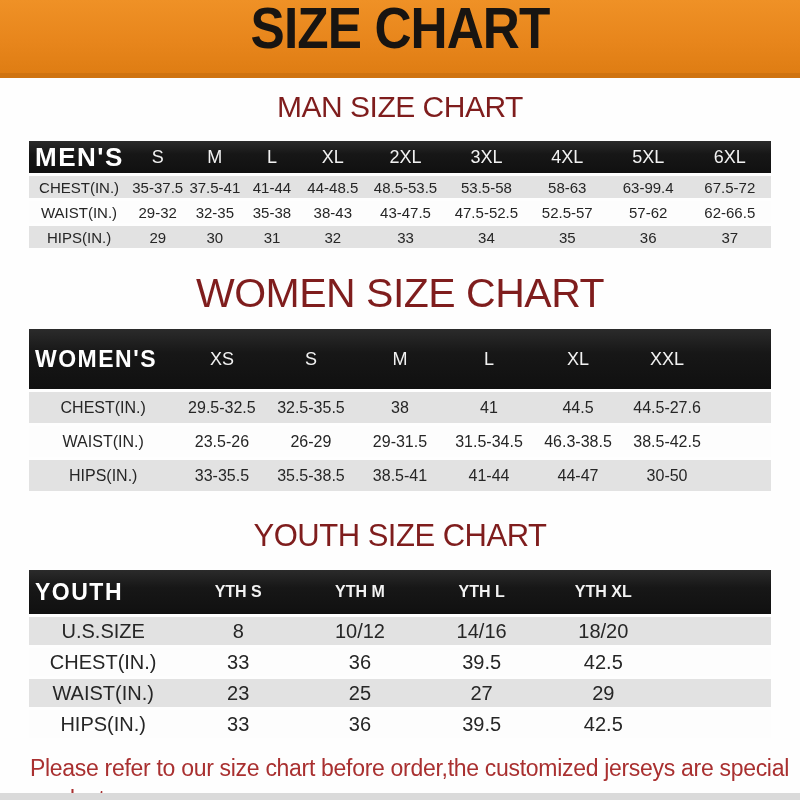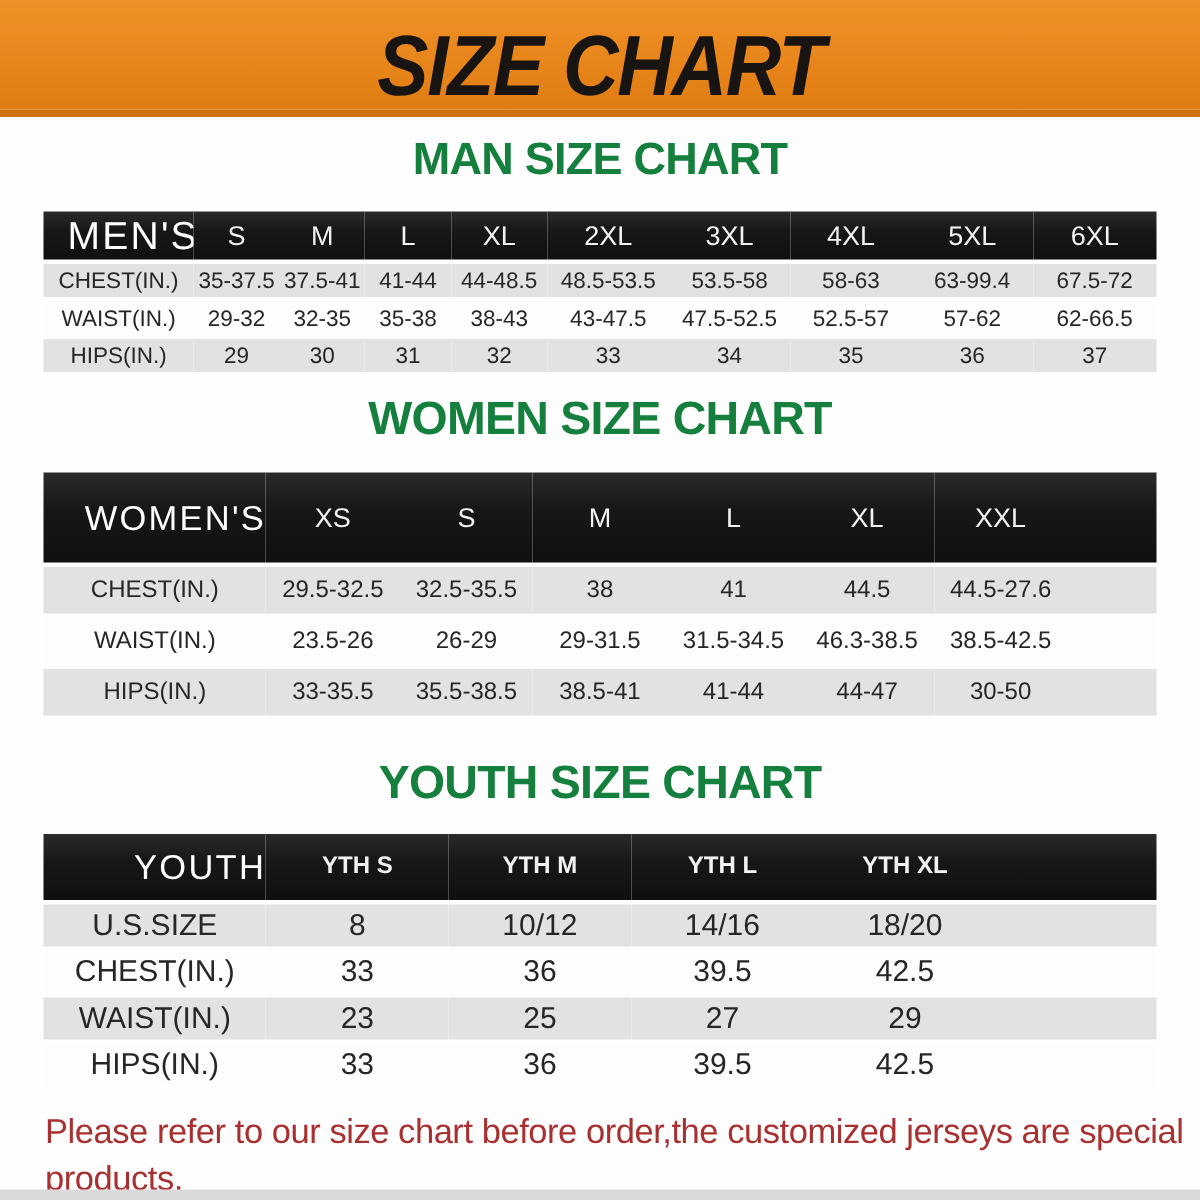--- a/index.html
+++ b/index.html
@@ -6,50 +6,50 @@
   body{
     width:800px;height:800px;position:relative;overflow:hidden;
     background:#FEFEFE;
     font-family:"Liberation Sans","DejaVu Sans",sans-serif;
   }
   
   .banner{
     height:73px;
     background:linear-gradient(180deg,#EF9126 0%,#E8861C 55%,#DF7D13 100%);
     border-bottom:5px solid #CF7310;
-    display:flex;align-items:flex-end;justify-content:center;font-style:italic;
+    display:flex;align-items:flex-start;justify-content:center;
   }
   .banner-title{
     font-size:57px;font-weight:800;color:#181411;line-height:1;
     letter-spacing:-1px;display:inline-block;transform:scaleX(.9);
     white-space:nowrap;
   }
   
   .section-heading{
-    text-align:center;font-weight:700;color:#15803d;
+    text-align:center;font-weight:400;color:#7f1d1d;
     letter-spacing:-.5px;margin:0;transform-origin:center;
   }
   .h-man{font-size:30px;line-height:34px;margin:12px 0 14px;}
-  .h-women{font-size:31px;line-height:36px;margin:10px 0 15px;}
+  .h-women{font-size:41px;line-height:36px;margin:24px 0 15px;}
   .h-youth{font-size:31px;line-height:36px;margin:24px 0 13px;}
   
   table.size-table{
     width:742px;margin:0 auto;table-layout:fixed;
     border-collapse:separate;border-spacing:0 3px;
   }
   .size-table th,.size-table td{
     text-align:center;vertical-align:middle;overflow:hidden;white-space:nowrap;
     padding:0;
   }
   .size-table th{
     background:linear-gradient(180deg,#2b2b2b 0%,#171717 40%,#101010 100%);
     color:#F2F2F2;font-weight:normal;
   }
   .size-table th.lbl{
-    text-align:right;padding-left:16px;font-weight:400;letter-spacing:1.5px;color:#FFFFFF;
+    text-align:left;padding-left:6px;font-weight:700;letter-spacing:1.5px;color:#FFFFFF;
   }
   .size-table tr.g td{background:#E2E2E2;}
   .size-table tr.w td{background:#FDFDFD;}
   .size-table td{color:#262626;}
   
   .t0 th{height:32px;font-size:18px;}
   .t0 th.lbl{font-size:26px;}
   .t0 td{height:22px;font-size:15px;}
   
   .t1 th{height:60px;font-size:18px;}

